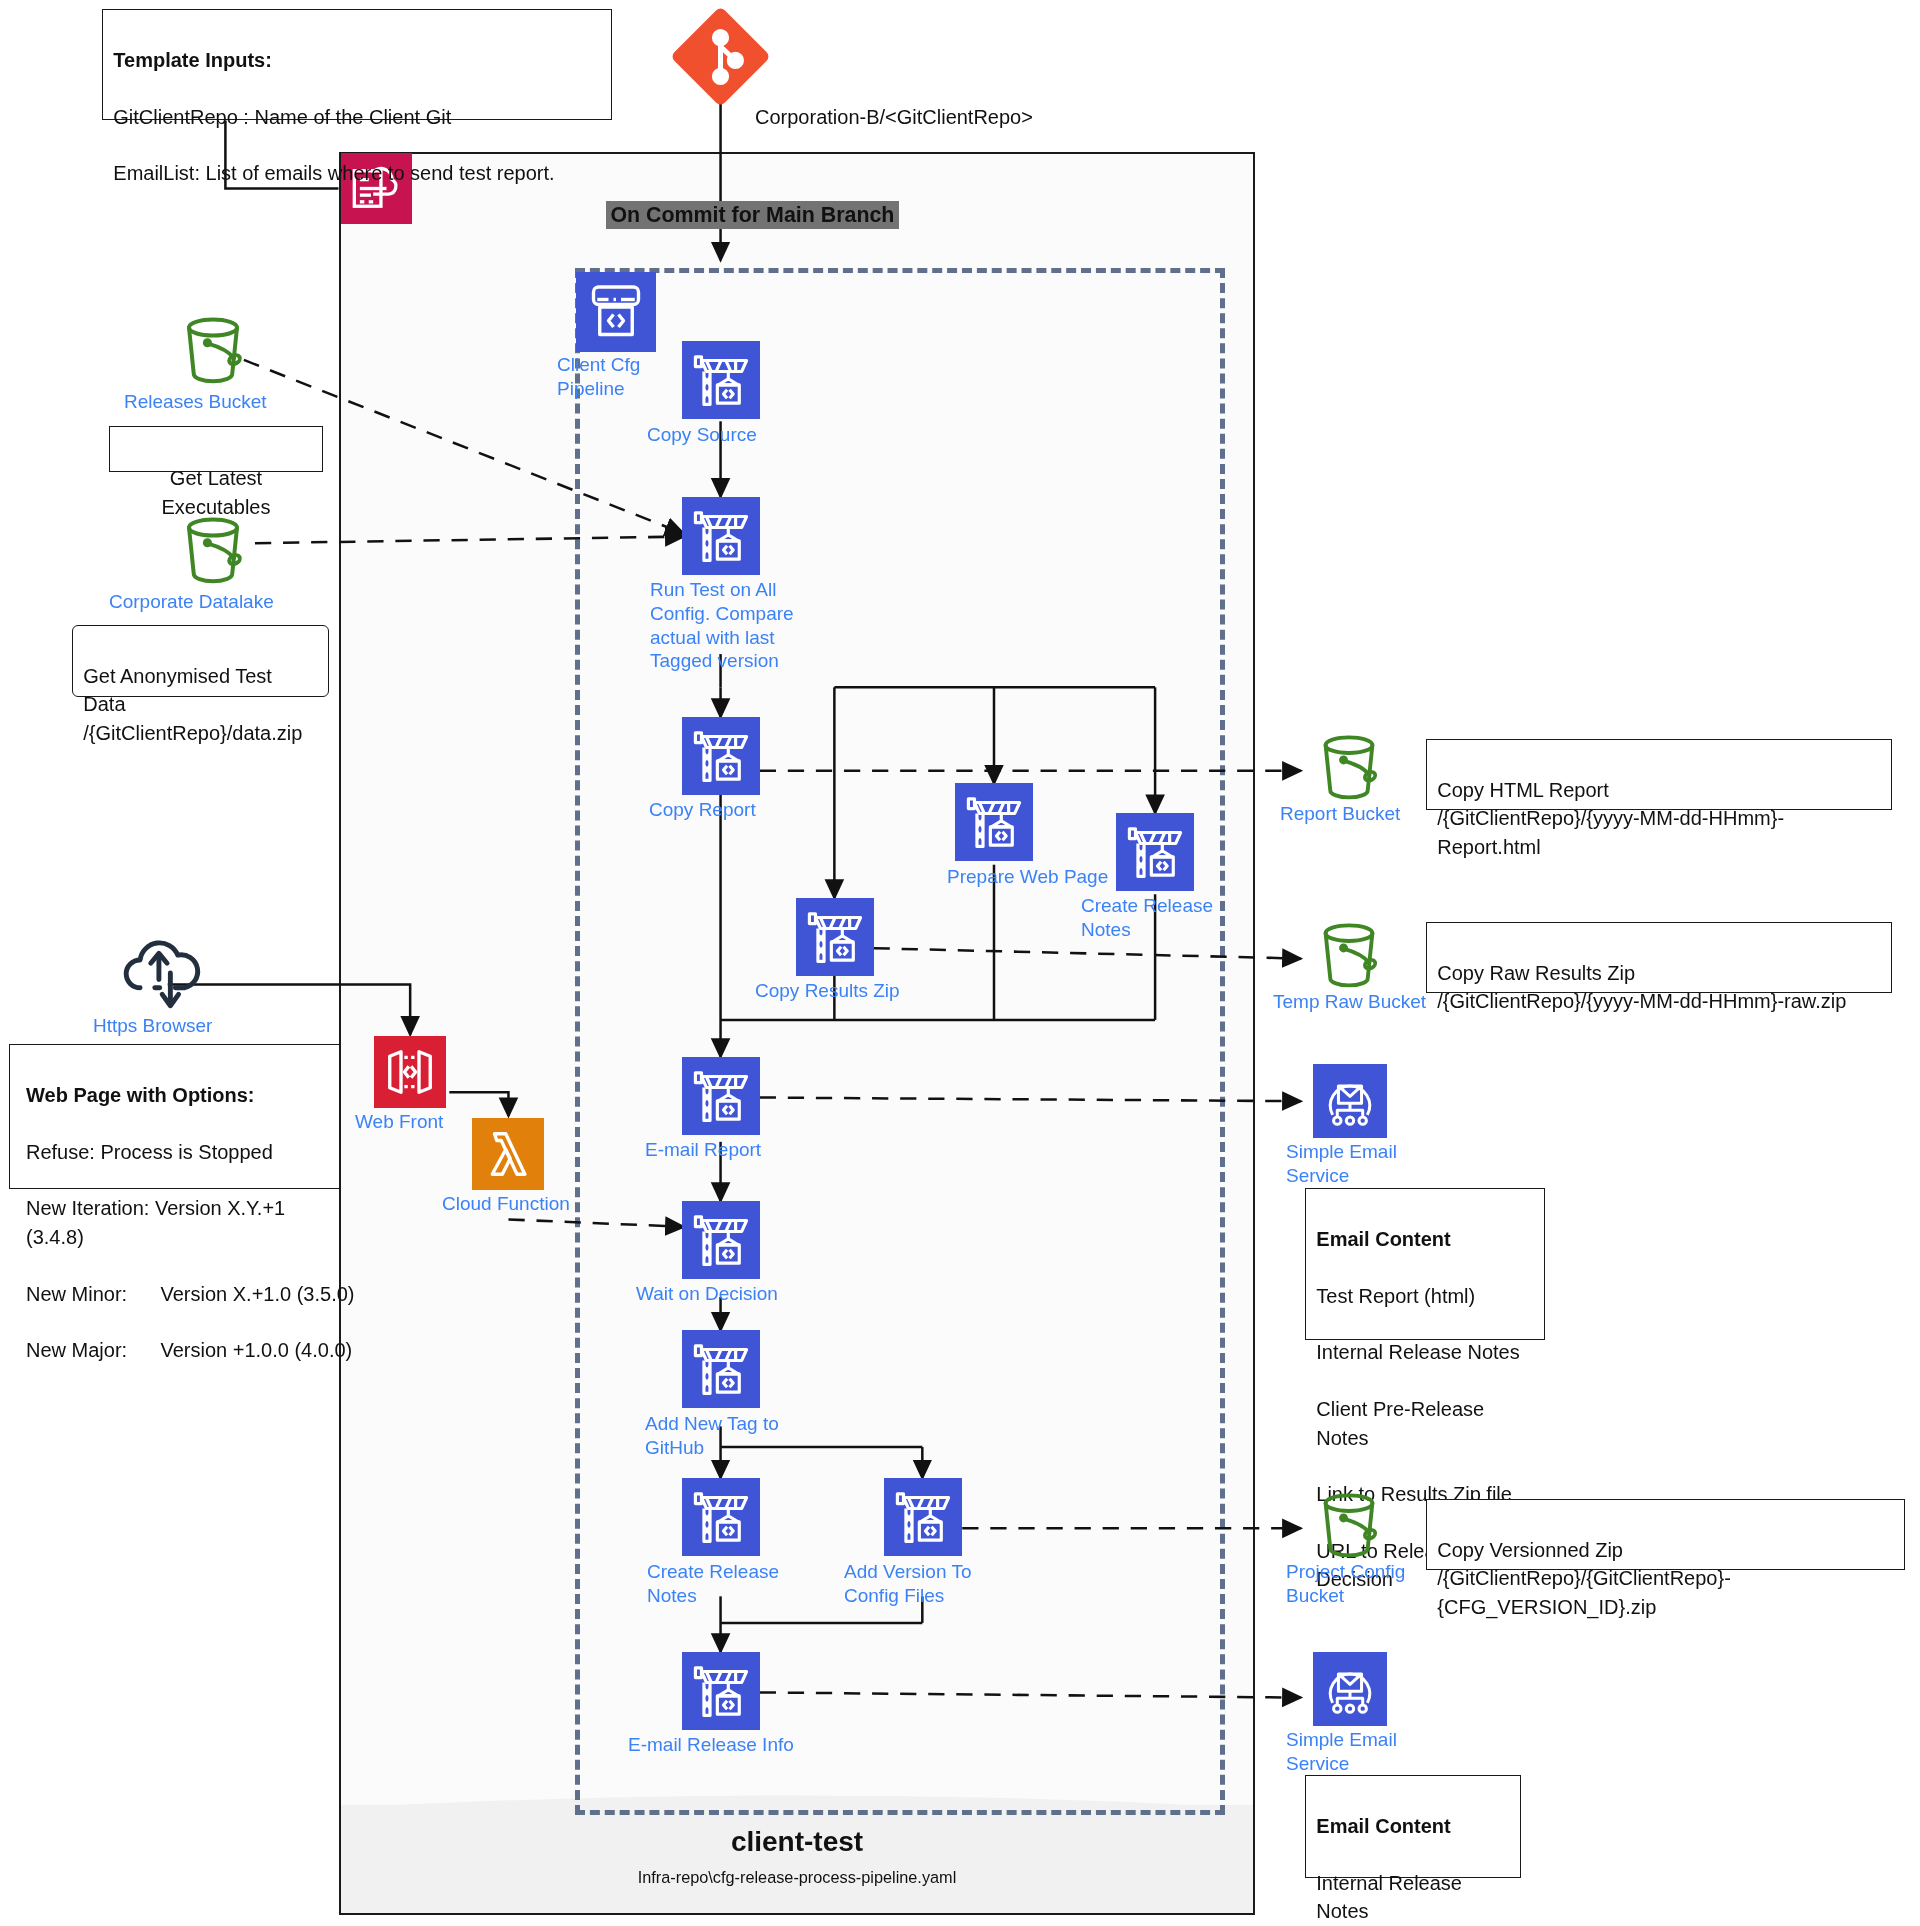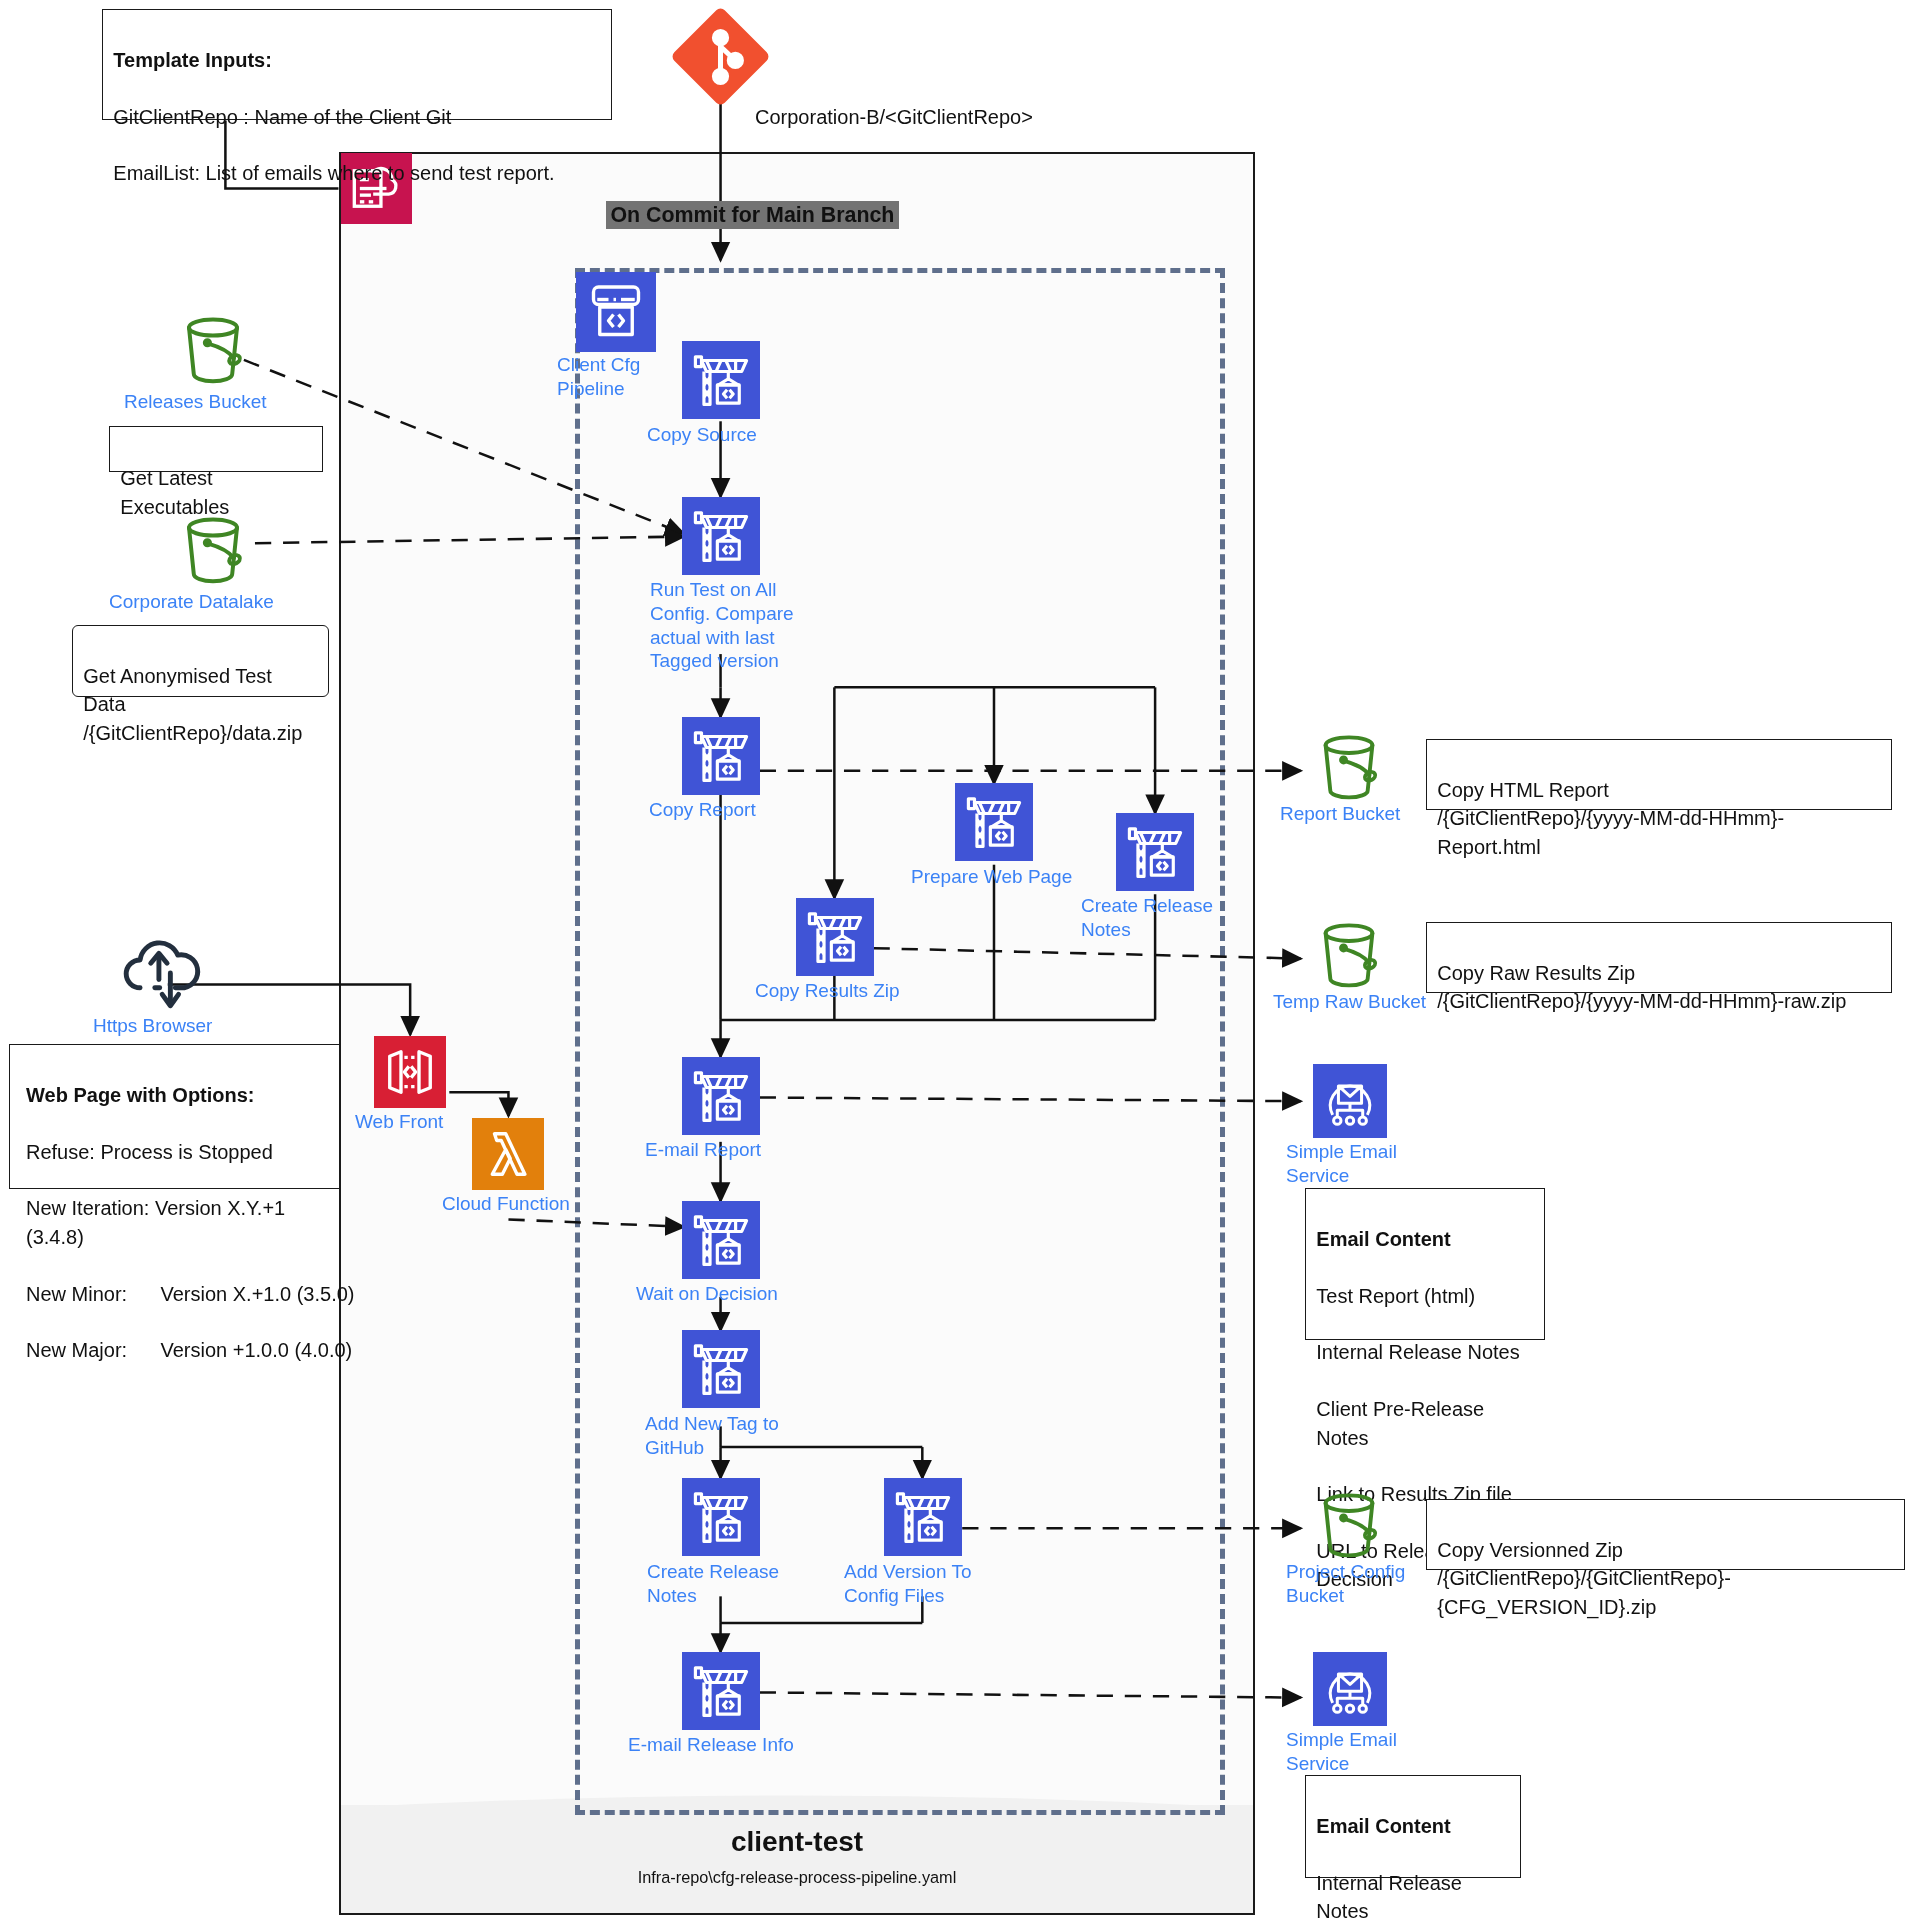--- a/index.html
+++ b/index.html
@@ -144,21 +144,21 @@
     <g fill="none" stroke="#3f8624" stroke-width="5" stroke-linecap="round">
       <ellipse cx="50" cy="22" rx="30" ry="10"></ellipse>
       <path d="M20,22 L26,80 a24,9 0 0 0 48,0 L80,22"></path>
       <path d="M44,42 C58,46 70,52 76,60"></path>
       <circle cx="43" cy="41" r="3.2" fill="#3f8624"></circle>
       <ellipse cx="77" cy="62" rx="7" ry="5" transform="rotate(-28 77 62)"></ellipse>
     </g>
   </svg>
 </div>
 <div class="lbl" style="left:124px;top:390px;width:177px;">Releases Bucket</div>
-<div class="note abs" style="left:109px;top:426px;width:214px;height:46px;padding-top:9px;">
+<div class="note abs" style="left:109px;top:426px;width:214px;height:46px;text-align:center;padding-top:9px;">
   <span>Get Latest Executables</span>
 </div>
 
 <div class="abs" style="left:173px;top:510px;width:80px;height:80px;">
   <svg viewBox="0 0 100 100" width="80" height="80">
     <g fill="none" stroke="#3f8624" stroke-width="5" stroke-linecap="round">
       <ellipse cx="50" cy="22" rx="30" ry="10"></ellipse>
       <path d="M20,22 L26,80 a24,9 0 0 0 48,0 L80,22"></path>
       <path d="M44,42 C58,46 70,52 76,60"></path>
       <circle cx="43" cy="41" r="3.2" fill="#3f8624"></circle>
@@ -315,21 +315,21 @@
       <path d="M18,25 L18,52 L23,52 L23,25"></path>
       <path d="M18,30 L23,36 M23,30 L18,36 M18,40 L23,46 M23,40 L18,46"></path>
       <line x1="38" y1="25" x2="38" y2="31"></line>
       <path d="M30,36 L38,31 L46,36 Z"></path>
       <rect x="29" y="36" width="18" height="15"></rect>
       <path d="M37,40 L34,43.5 L37,47"></path>
       <path d="M39,40 L42,43.5 L39,47"></path>
     </g>
   </svg>
 </div>
-<div class="lbl" style="left:911px;top:865px;width:167px;">Prepare Web Page</div>
+<div class="lbl" style="left:947px;top:865px;width:167px;">Prepare Web Page</div>
 
 <div class="abs" style="left:1116px;top:813px;width:78px;height:78px;background:#4054d6;">
   <svg viewBox="0 0 64 64" width="78" height="78">
     <g fill="none" stroke="#ffffff" stroke-width="2.6" stroke-linejoin="round">
       <rect x="11" y="13" width="5" height="8"></rect>
       <path d="M16,16 L53,16 L49,25 L20,25 Z"></path>
       <path d="M20,16 L24,25 M28,25 L32,16 M36,25 L40,16 M44,16 L44,25"></path>
       <path d="M18,25 L18,52 L23,52 L23,25"></path>
       <path d="M18,30 L23,36 M23,30 L18,36 M18,40 L23,46 M23,40 L18,46"></path>
       <line x1="38" y1="25" x2="38" y2="31"></line>

